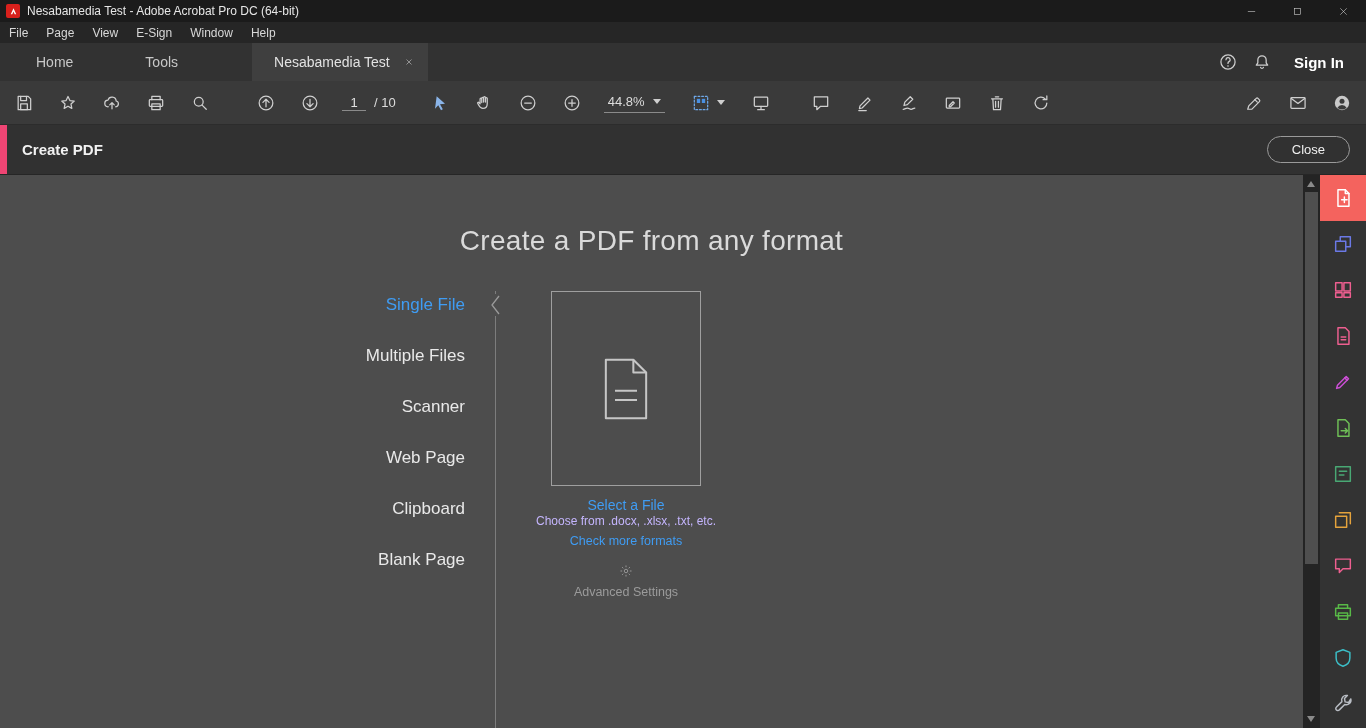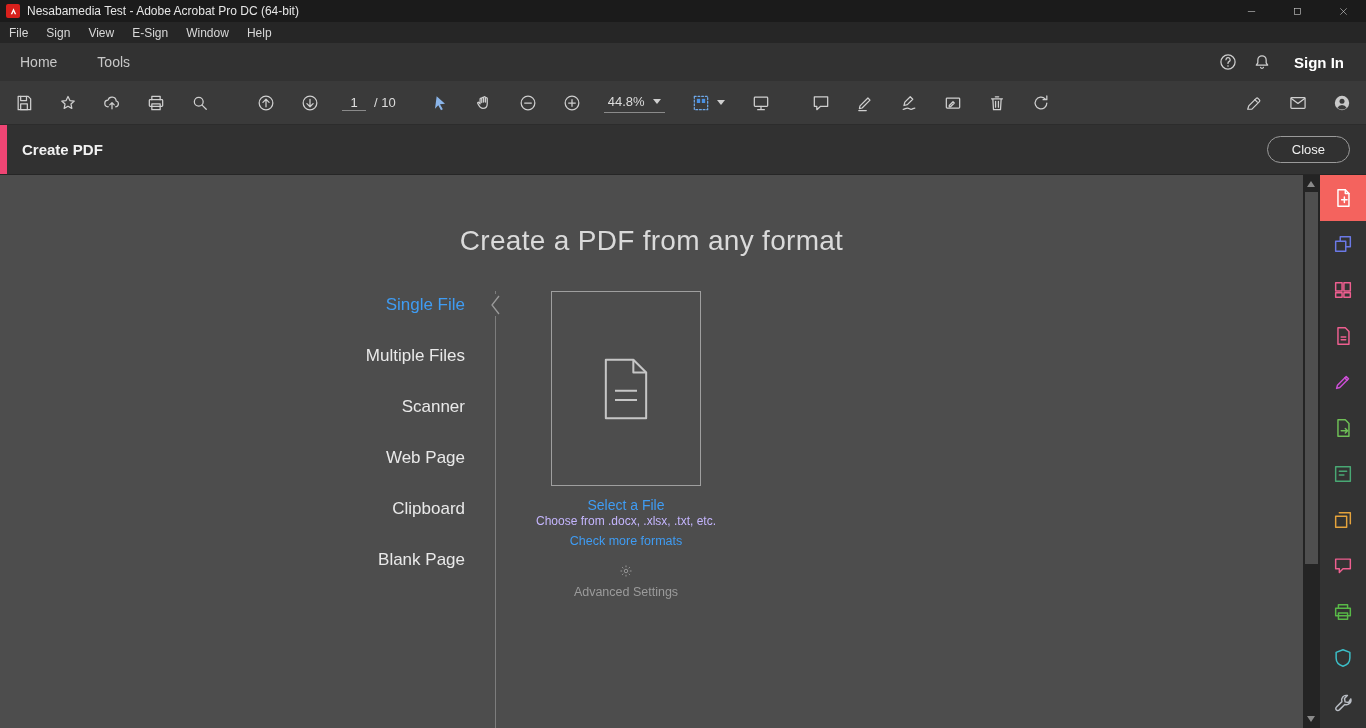--- a/index.html
+++ b/index.html
@@ -12,21 +12,21 @@
   .win-controls { margin-left:auto; display:flex; height:100%; }
   .win-btn { width:46px; height:100%; display:flex; align-items:center; justify-content:center; }
   .win-btn svg { width:11px; height:11px; stroke:#e0e0e0; fill:none; stroke-width:1.2; }
 
   
   .menubar { height:21px; background:#262626; display:flex; align-items:center; font-size:12px; }
   .menu-item { padding:0 9px; height:100%; display:flex; align-items:center; color:#d8d8d8; cursor:default; }
 
   
   .tabbar { height:38px; background:#323232; display:flex; align-items:center; }
-  .tab { padding:0 20px; font-size:14px; color:#c8c8c8; height:100%; display:flex; align-items:center; cursor:default; }
+  .tab { padding:0 36px; font-size:14px; color:#c8c8c8; height:100%; display:flex; align-items:center; cursor:default; }
   .doc-tab { margin-left:38px; background:#3f3f3f; color:#e2e2e2; padding:0 14px 0 22px; gap:14px; }
   .tab-close svg { width:10px; height:10px; stroke:#bdbdbd; stroke-width:1.6; fill:none; }
   .tabbar-right { margin-left:auto; display:flex; align-items:center; gap:14px; padding-right:22px; }
   .icon-btn { background:none; border:none; display:flex; align-items:center; justify-content:center; padding:0; color:#cfcfcf; }
   .icon-btn svg { width:20px; height:20px; stroke:currentColor; fill:none; stroke-width:1.5; stroke-linecap:round; stroke-linejoin:round; }
   .sign-in { font-size:15px; font-weight:bold; color:#fff; margin-left:8px; background:none; border:none; }
 
   
   .toolbar { height:44px; background:#3a3a3a; display:flex; align-items:center; border-bottom:1px solid #2c2c2c; }
   .tbtn { background:none; border:none; padding:0; display:flex; align-items:center; }
@@ -102,30 +102,36 @@
     <div class="win-btn">
         <svg viewBox="0 0 24 24">
           <path d="M5 5l14 14M19 5L5 19"></path>
         </svg>
       </div>
   </div>
 </div>
 
 <div class="menubar">
   <span class="menu-item">File</span>
-  <span class="menu-item">Sign</span>
+  <span class="menu-item">Page</span>
   <span class="menu-item">View</span>
   <span class="menu-item">E-Sign</span>
   <span class="menu-item">Window</span>
   <span class="menu-item">Help</span>
 </div>
 
 <div class="tabbar">
   <div class="tab">Home</div>
   <div class="tab">Tools</div>
+  <div class="tab doc-tab">
+    <span>Nesabamedia Test</span>
+    <span class="tab-close"><svg viewBox="0 0 24 24">
+          <path d="M6 6l12 12M18 6L6 18"></path>
+        </svg></span>
+  </div>
   <div class="tabbar-right">
     <button class="icon-btn">
       <svg viewBox="0 0 24 24">
           <circle cx="12" cy="12" r="8.5"></circle>
           <path d="M9.6 9.3a2.5 2.5 0 113.6 2.2c-.8.4-1.2 1-1.2 1.8v.4"></path>
           <circle cx="12" cy="16.8" r="1" fill="currentColor" stroke="none"></circle>
         </svg>
     </button>
     <button class="icon-btn">
       <svg viewBox="0 0 24 24">

